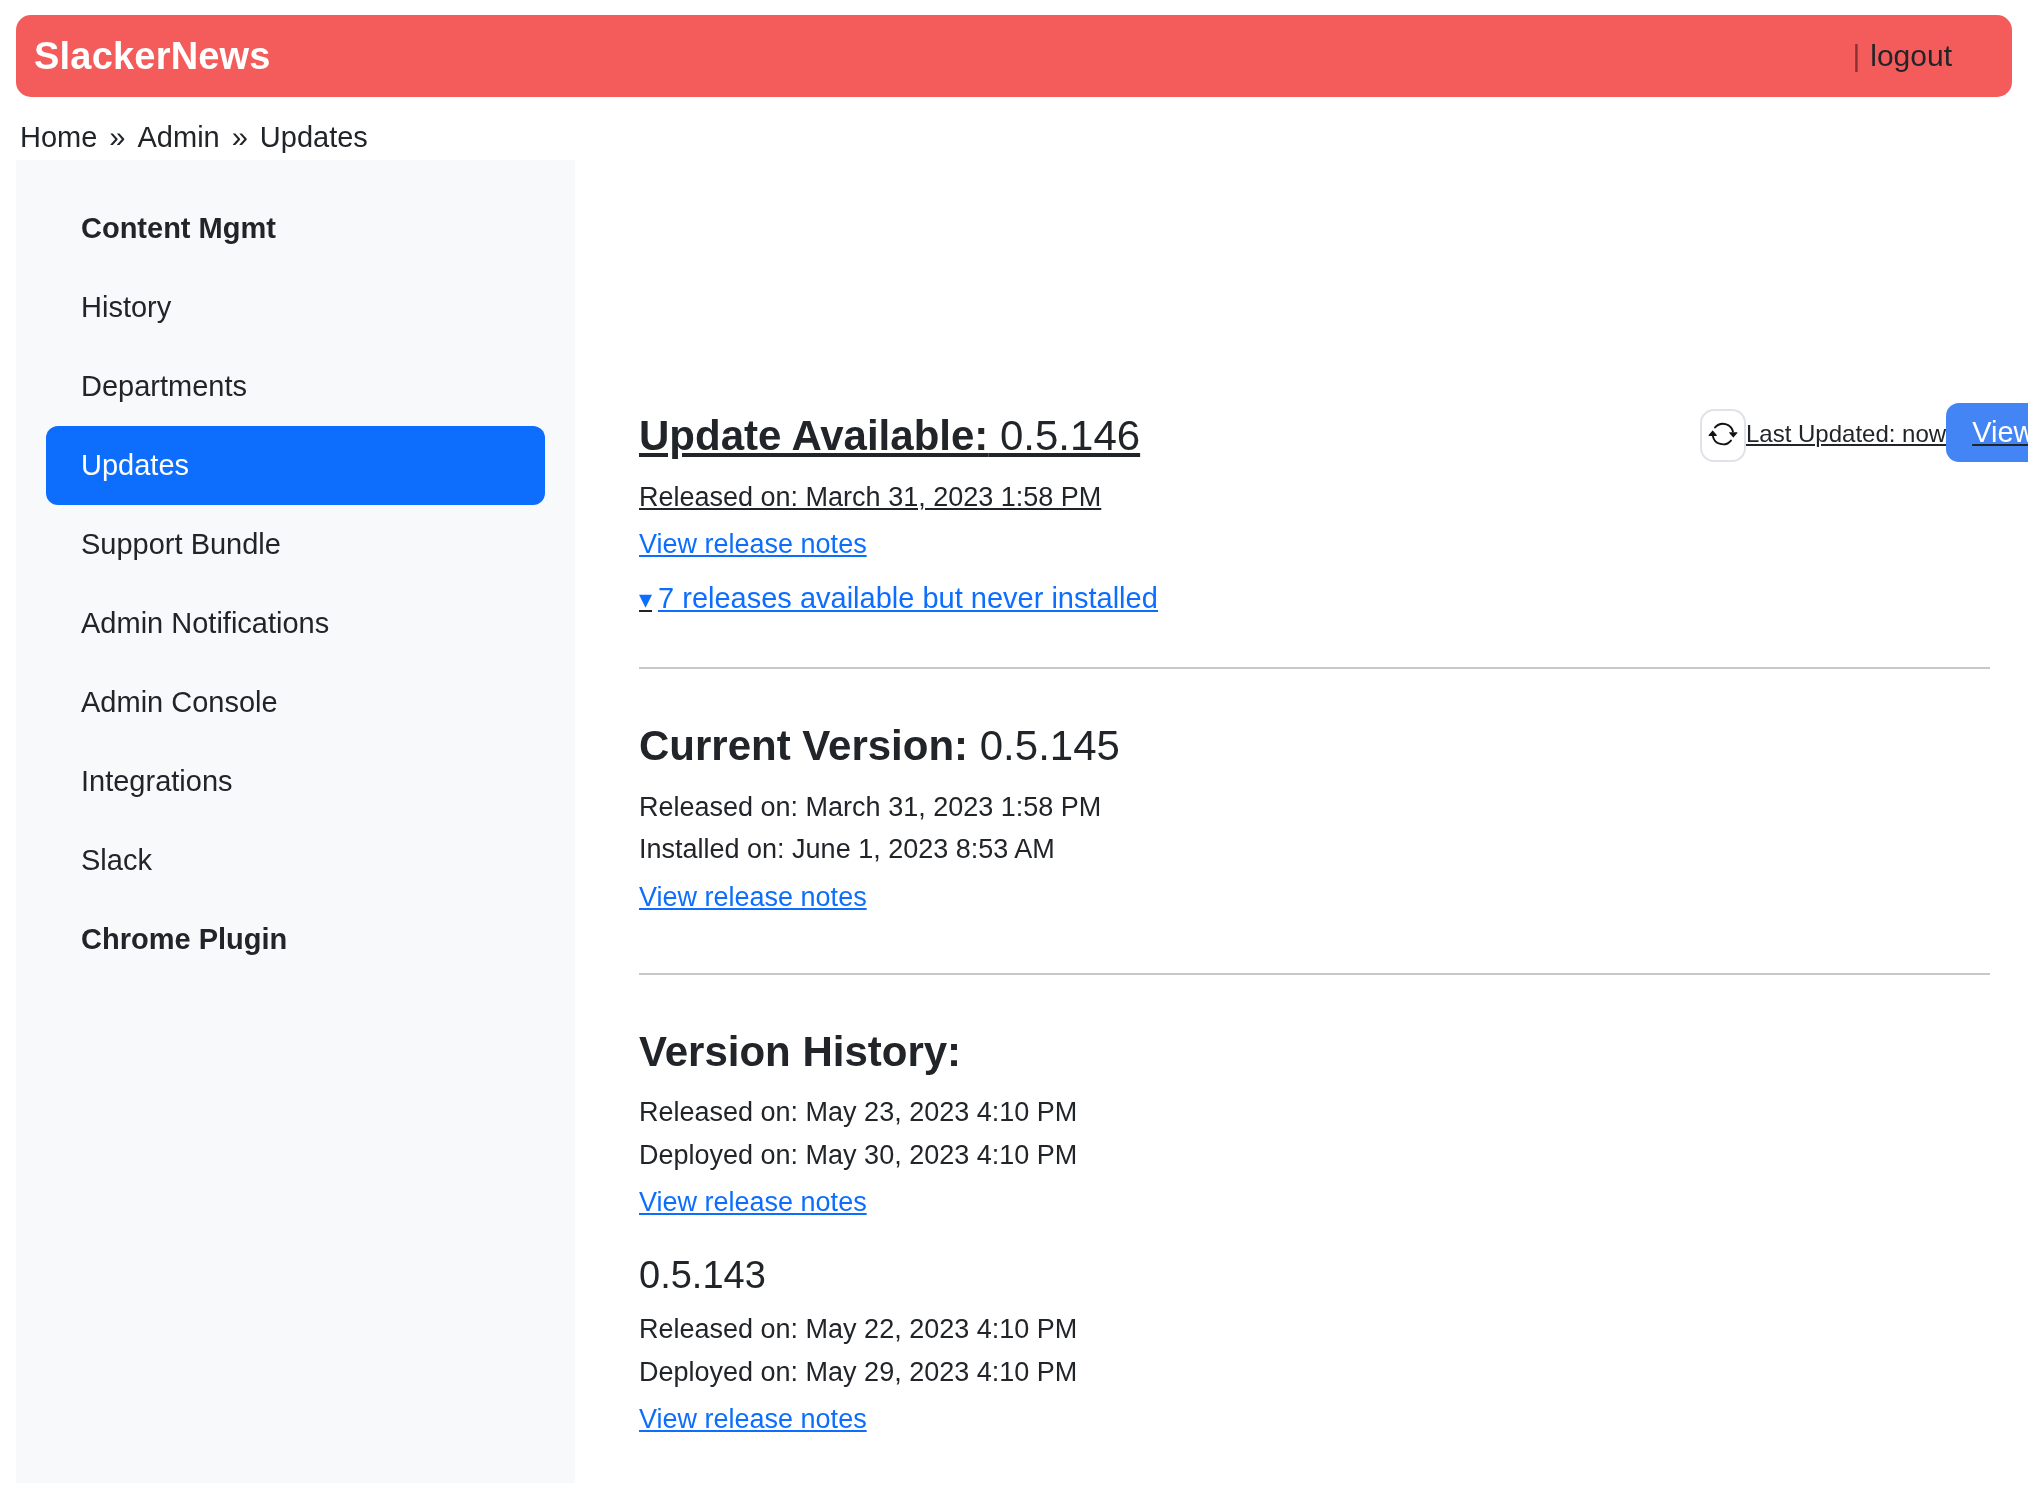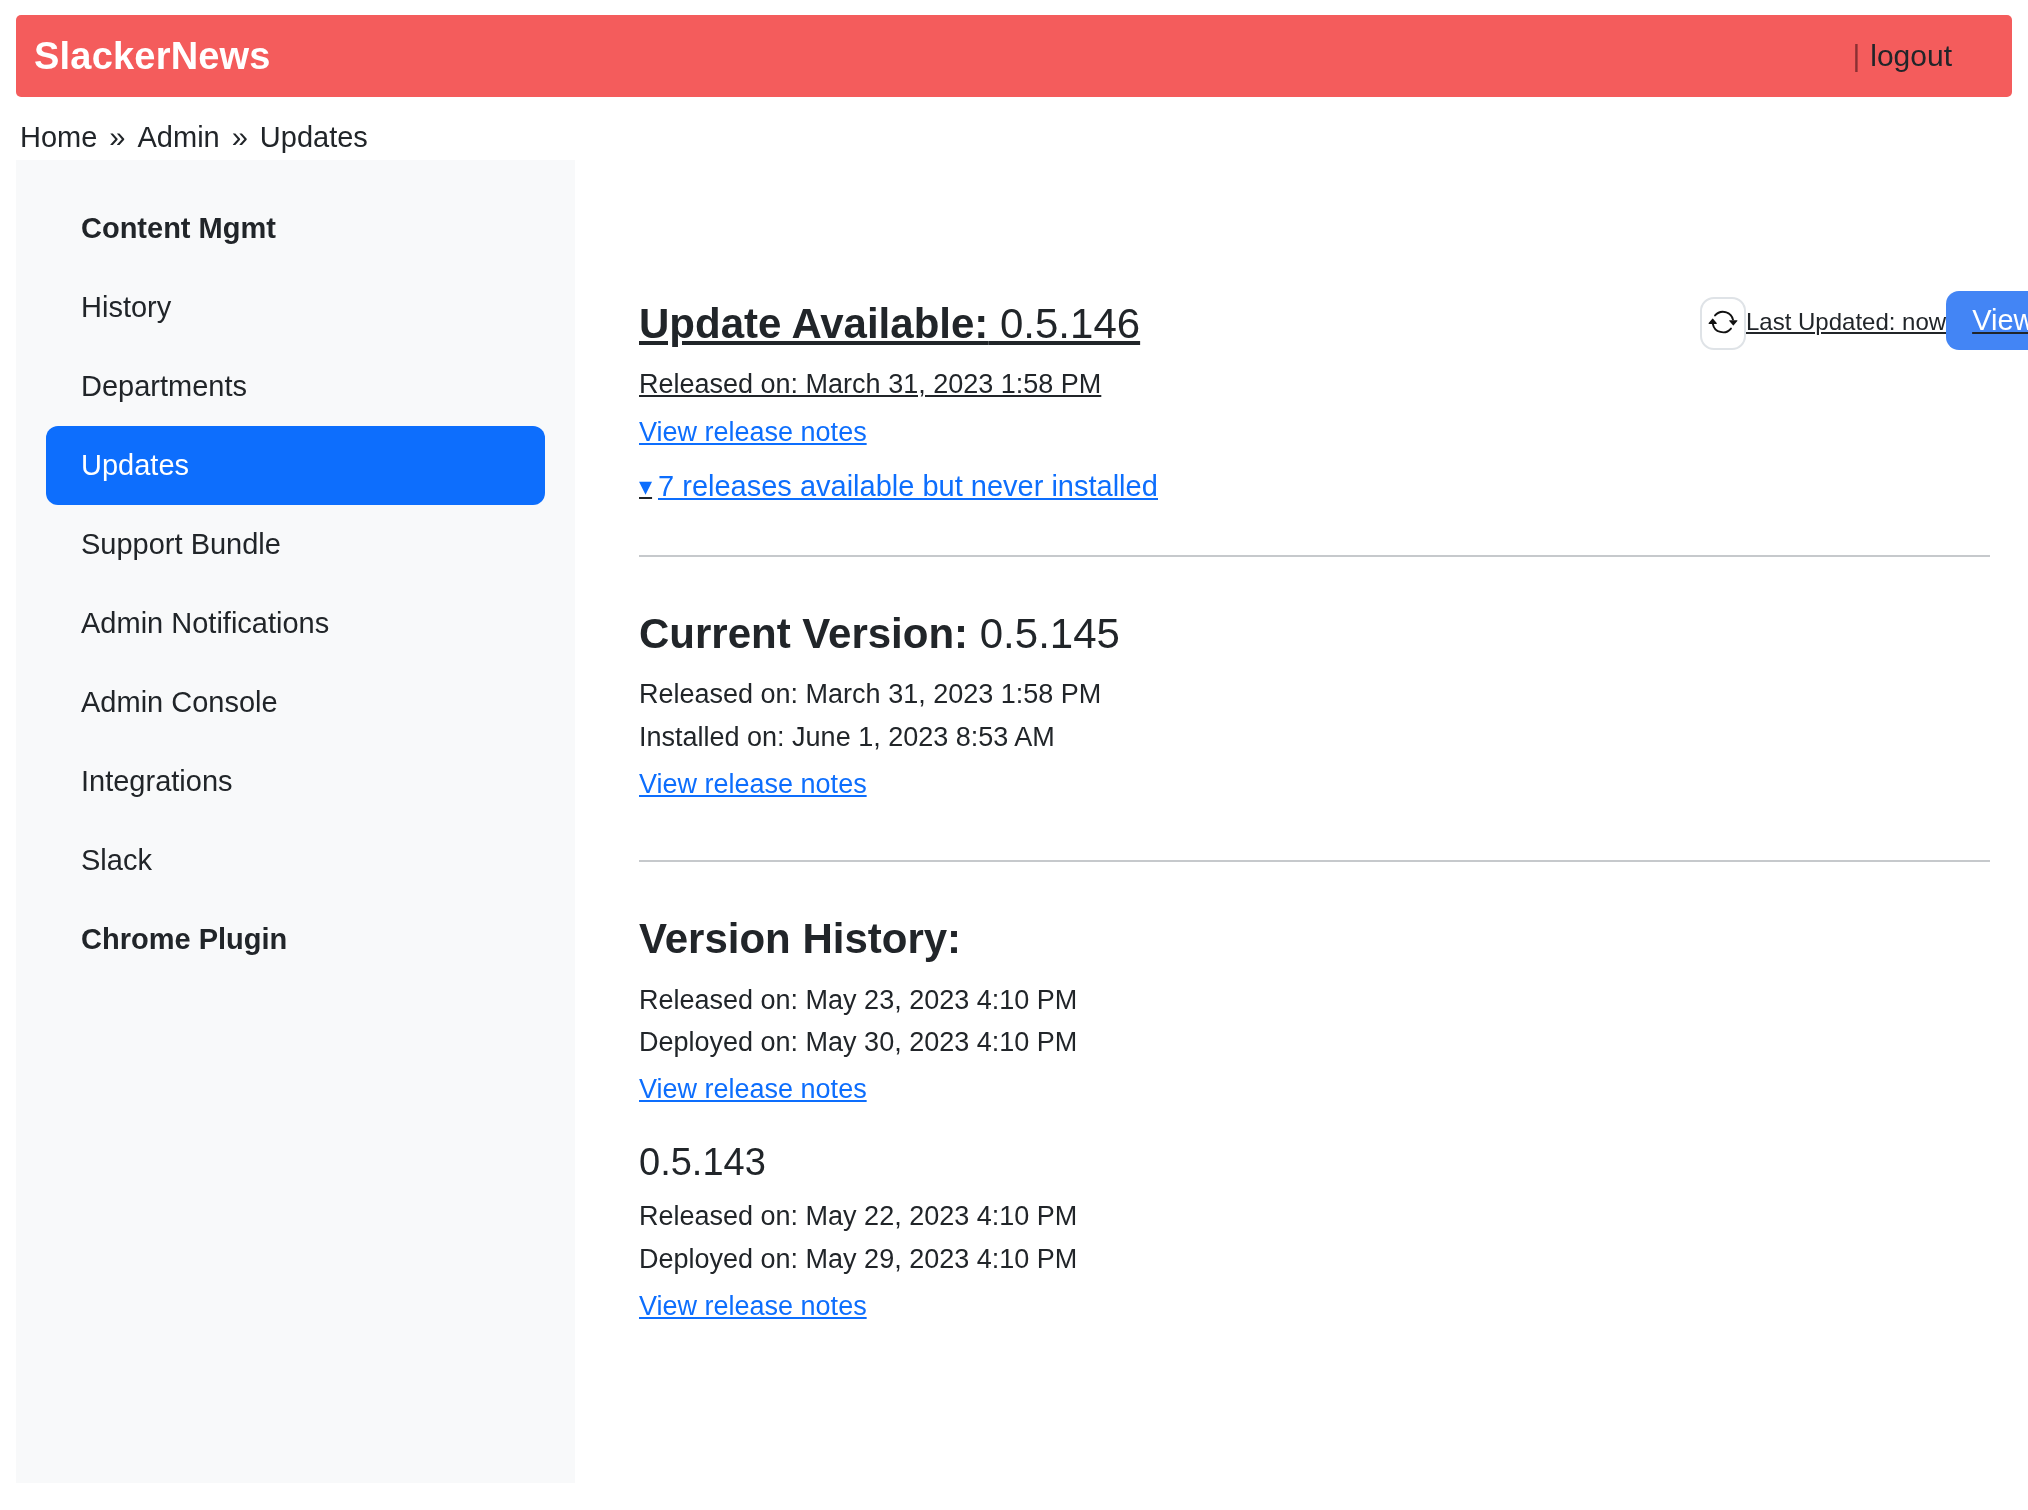--- a/index.html
+++ b/index.html
@@ -9,21 +9,21 @@
     font-family: "Liberation Sans", "DejaVu Sans", sans-serif;
     color:#212529;
     width:2028px;
   }
 
   
   .topbar{
     margin:15px 16px 0 16px;
     height:82px;
     background:#f45c5c;
-    border-radius:5px;
+    border-radius:15px;
     display:flex;
     align-items:center;
     justify-content:space-between;
     padding:0 60px 0 18px;
   }
   .brand{
     color:#ffffff;
     font-size:38px;
     font-weight:700;
     letter-spacing:0.2px;
@@ -41,21 +41,21 @@
     align-items:center;
   }
   .crumb{ color:#212529; text-decoration:none; }
   .crumb-sep{ color:#212529; }
 
   
   .layout{
     display:flex;
     margin:0 16px;
     gap:64px;
-    align-items:center;
+    align-items:flex-end;
   }
 
   
   .sidebar{
     width:559px;
     min-height:1323px;
     background:#f8f9fa;
     padding:29px 30px;
     flex-shrink:0;
   }

